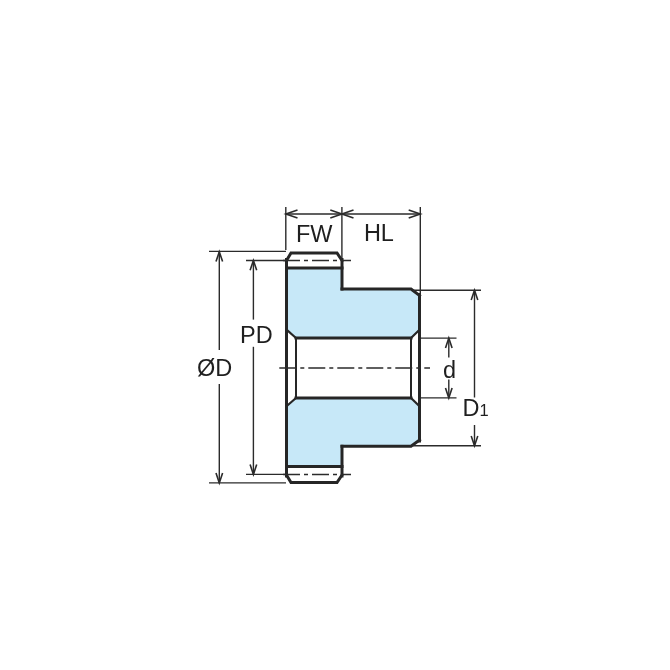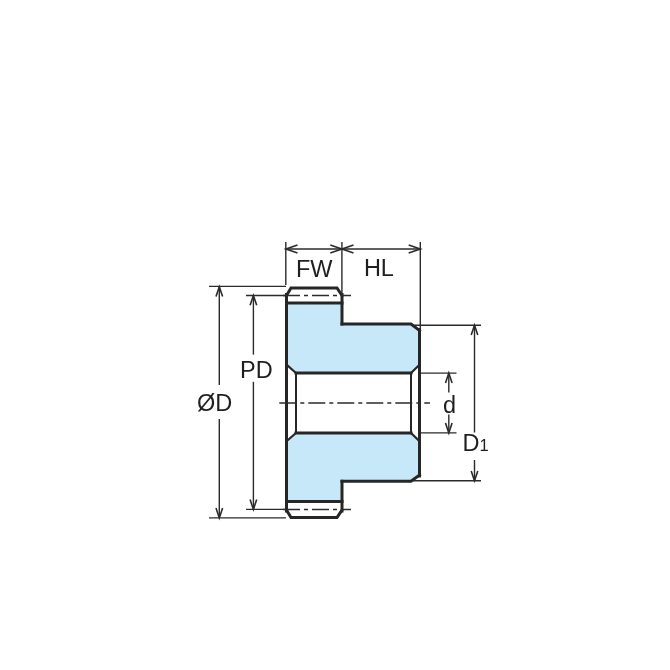--- a/index.html
+++ b/index.html
@@ -1,16 +1,16 @@
 <!DOCTYPE html>
 <html><head>
 <meta charset="utf-8">
 <style>
   html,body{margin:0;padding:0;background:#ffffff;}
-  .wrap{width:670px;height:506px;position:relative;background:#8b5cf6;margin-top:35px;}
+  .wrap{width:670px;height:506px;position:relative;background:#8b5cf6;}
   text{font-family:"Liberation Sans",sans-serif;fill:#1f1f1f;}
 </style>
 </head>
 <body>
 <div class="wrap">
 <svg width="670" height="670" viewBox="0 0 670 670">
 
   <rect x="0" y="0" width="670" height="670" fill="#ffffff"></rect>
 
   <path d="M286.5,268 H342 V289 H411 L419.5,295.5 V330 L411,338 H296 L286.5,330 Z" fill="#c7e8f8" stroke="none"></path>

